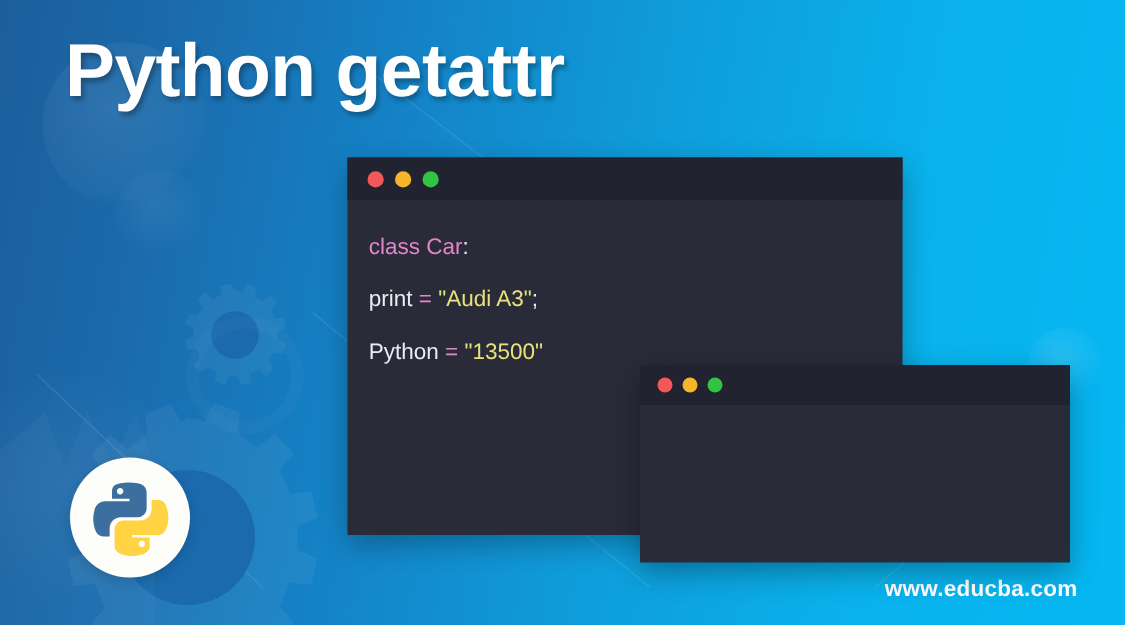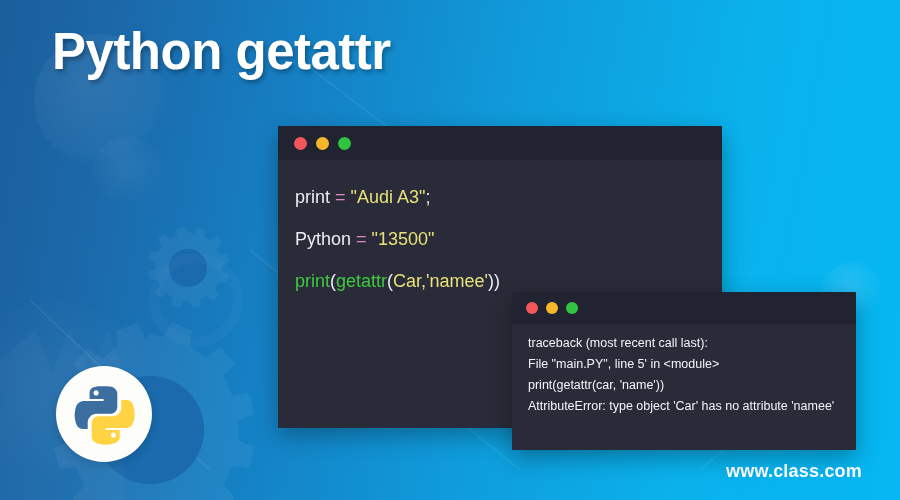--- a/index.html
+++ b/index.html
@@ -47,21 +47,21 @@
     width: 190px; height: 190px;
     border-radius: 50%;
     background: radial-gradient(circle at 50% 45%, rgba(255,255,255,0.05), rgba(255,255,255,0) 70%);
   }
 
   
   .headline {
     position: absolute;
     left: 52px;
     top: 22px;
-    font-size: 51px;
+    font-size: 60px;
     font-weight: bold;
     color: #ffffff;
     letter-spacing: -0.5px;
     text-shadow: 2px 3px 4px rgba(0,0,0,0.30);
     white-space: nowrap;
   }
 
   
   .code-window {
     position: absolute;
@@ -180,42 +180,36 @@
 
   <div class="headline">Python getattr</div>
 
   <div class="code-window" id="window-code">
     <div class="titlebar">
       <span class="dot red"></span>
       <span class="dot yellow"></span>
       <span class="dot green"></span>
     </div>
     <div class="code-body" id="code-body">
+        <div class="code-line"><span class="tok-kw">class Car</span><span class="tok-plain">:</span></div>
         <div class="code-line"><span class="tok-plain">print </span><span class="tok-op">= </span><span class="tok-str">"Audi A3"</span><span class="tok-plain">;</span></div>
         <div class="code-line"><span class="tok-plain">Python </span><span class="tok-op">= </span><span class="tok-str">"13500"</span></div>
-        <div class="code-line"><span class="tok-fn">print</span><span class="tok-plain">(</span><span class="tok-fn">getattr</span><span class="tok-plain">(</span><span class="tok-str">Car,'namee'</span><span class="tok-plain">))</span></div>
       </div>
   </div>
 
   <div class="code-window" id="window-output">
     <div class="titlebar">
       <span class="dot red"></span>
       <span class="dot yellow"></span>
       <span class="dot green"></span>
     </div>
-    <div class="code-body" id="output-body">
-        <div class="code-line">traceback (most recent call last):</div>
-        <div class="code-line">File "main.PY", line 5' in &lt;module&gt;</div>
-        <div class="code-line">print(getattr(car, 'name'))</div>
-        <div class="code-line">AttributeError: type object 'Car' has no attribute 'namee'</div>
-      </div>
   </div>
 
   <div class="py-logo">
     <svg width="64" height="64" viewBox="0 0 64 64">
       <path d="M31.6 4c-2.6 0-5 .2-7 .6-5.9 1-7 3.2-7 7.2V17h14v2H12.3c-4 0-7.6 2.4-8.7 7-1.3 5.3-1.3 8.6 0 14.1 1 4.1 3.3 7 7.3 7h4.8v-6.6c0-4.6 4-8.7 8.7-8.7h13.9c3.9 0 7-3.2 7-7.1V11.8c0-3.8-3.2-6.6-7-7.2-2.4-.4-5-.6-7.7-.6zm-7.5 4.3c1.4 0 2.6 1.2 2.6 2.7s-1.2 2.6-2.6 2.6c-1.5 0-2.6-1.2-2.6-2.6 0-1.5 1.2-2.7 2.6-2.7z" fill="#3c6e9f"></path>
       <path d="M49.3 19v6.4c0 4.8-4.1 8.9-8.7 8.9H26.7c-3.8 0-7 3.3-7 7.1v13.3c0 3.8 3.3 6 7 7.1 4.5 1.3 8.8 1.5 14 0 3.6-1 7-3.1 7-7.1V48h-14v-2h21c4 0 5.6-2.8 7-7 1.4-4.3 1.3-8.5 0-14.1-1-4-3-7-7-7h-5.4zM41.5 50.4c1.5 0 2.6 1.2 2.6 2.6 0 1.5-1.2 2.7-2.6 2.7-1.4 0-2.6-1.2-2.6-2.7 0-1.4 1.2-2.6 2.6-2.6z" fill="#ffd342"></path>
     </svg>
   </div>
 
-  <div class="brand">www.class.com</div>
+  <div class="brand">www.educba.com</div>
 
 </div>
 
 </body></html>

